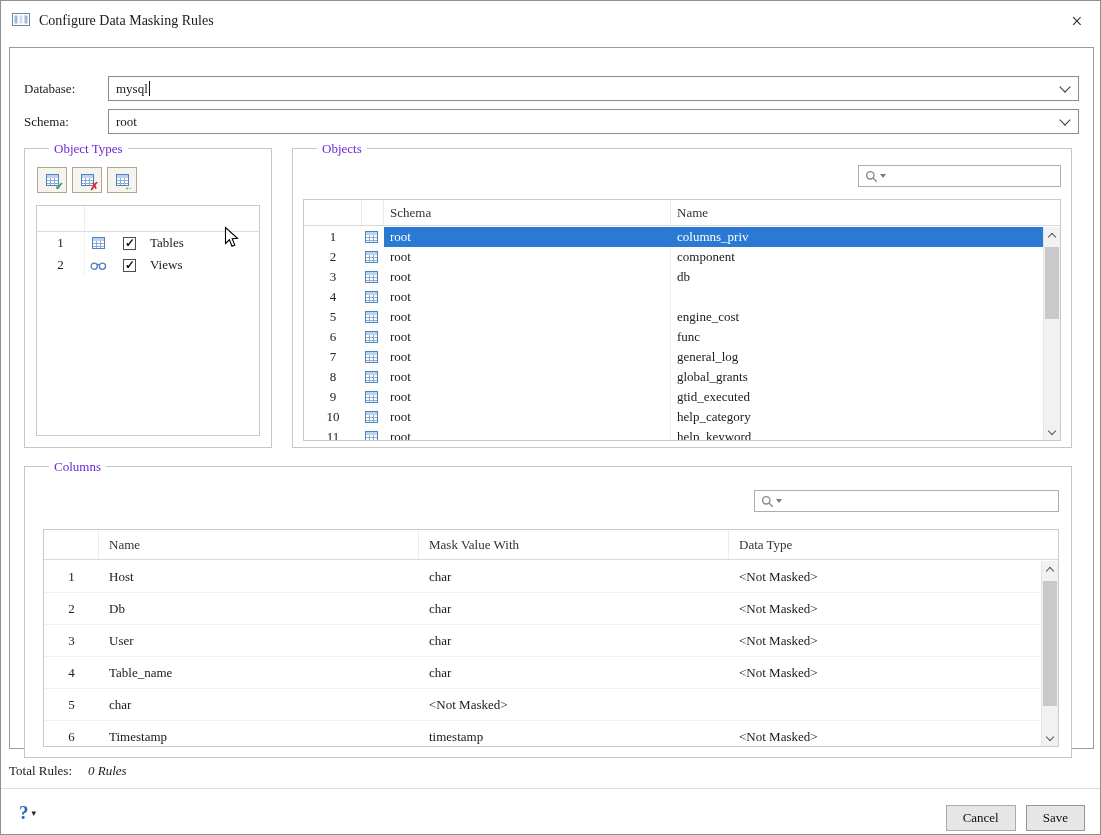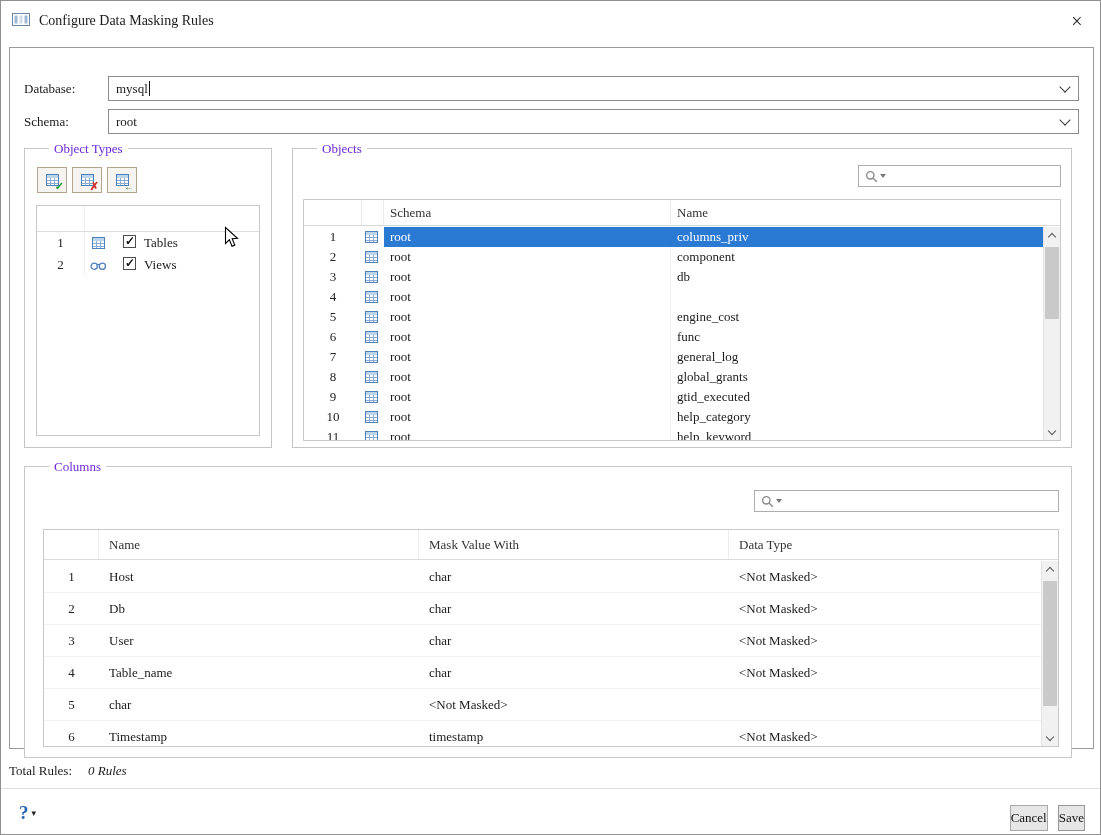--- a/index.html
+++ b/index.html
@@ -44,21 +44,21 @@
     background-position:0 0,0 5px,0 8px,3px 0,7px 0;background-repeat:no-repeat;}
 
   
   .ot-table{position:absolute;left:11px;right:11px;top:56px;bottom:11px;border:1px solid #c9c9c9;background:#fff;overflow:hidden;}
   .ot-head{display:grid;grid-template-columns:48px 26px 1fr;height:26px;border-bottom:1px solid #dcdcdc;align-items:center;color:#333;}
   .ot-head .hc{height:100%;display:flex;align-items:center;padding-left:12px;border-right:1px solid #ececec;}
   .ot-head .hc:last-child{border-right:none;}
   .ot-row{display:grid;grid-template-columns:48px 26px 1fr;height:22px;align-items:center;}
   .ot-num{height:100%;display:flex;align-items:center;justify-content:center;border-right:1px solid #f0f0f0;color:#222;}
   .ot-icon{display:flex;align-items:center;justify-content:center;}
-  .ot-obj{display:flex;gap:8px;padding-left:12px;}
+  .ot-obj{display:flex;align-items:center;gap:14px;padding-left:12px;}
   .cb{width:13px;height:13px;border:1px solid #4d4d4d;background:#fff;position:relative;flex:none;}
   .cb.checked::after{content:"\2713";position:absolute;left:1px;top:-2px;font-size:12px;font-weight:bold;color:#111;}
 
   
   .searchbox{position:absolute;top:16px;right:10px;height:22px;border:1px solid #adadad;background:#fff;display:flex;align-items:center;padding:0 4px 0 6px;}
   .searchbox.w-obj{width:203px;}
   .searchbox.w-col{width:305px;top:23px;right:12px;}
   .mag{display:flex;align-items:center;}
   .scaret{width:0;height:0;border-left:3px solid transparent;border-right:3px solid transparent;border-top:4px solid #7a7a7a;margin-left:2px;}
   .searchbox input{border:none;outline:none;flex:1;height:100%;font:inherit;min-width:0;background:transparent;margin-left:4px;}
@@ -96,21 +96,21 @@
   .col-table .vscroll{top:31px;}
 
   
   .total-row{position:absolute;left:8px;top:762px;display:flex;align-items:center;}
   .rules-val{margin-left:16px;font-style:italic;}
   .divider{position:absolute;left:0;right:0;top:787px;height:1px;background:#e0e0e0;}
   .footerbar{position:absolute;left:0;right:0;top:788px;height:46px;display:flex;align-items:center;padding:0 15px 0 18px;}
   .help{display:flex;align-items:center;gap:3px;}
   .qmark{color:#2867b2;font-size:19px;font-weight:bold;line-height:19px;}
   .help-caret::after{content:"\25BE";font-size:9px;color:#222;}
-  .btn{height:26px;border:1px solid #a9a9a9;background:#e6e6e6;font:inherit;font-size:13px;color:#111;padding:0 0;margin-top:12px;}
+  .btn{height:26px;border:1px solid #a9a9a9;background:#e6e6e6;font:inherit;font-size:13px;color:#111;padding:0 16px;margin-top:12px;}
   .btn.cancel{margin-left:auto;}
   .btn.save{margin-left:10px;border-color:#979797;}
 
   .cursor{position:absolute;left:220px;top:225px;z-index:20;}
 </style>
 </head>
 <body>
 
 <div class="window">
 

